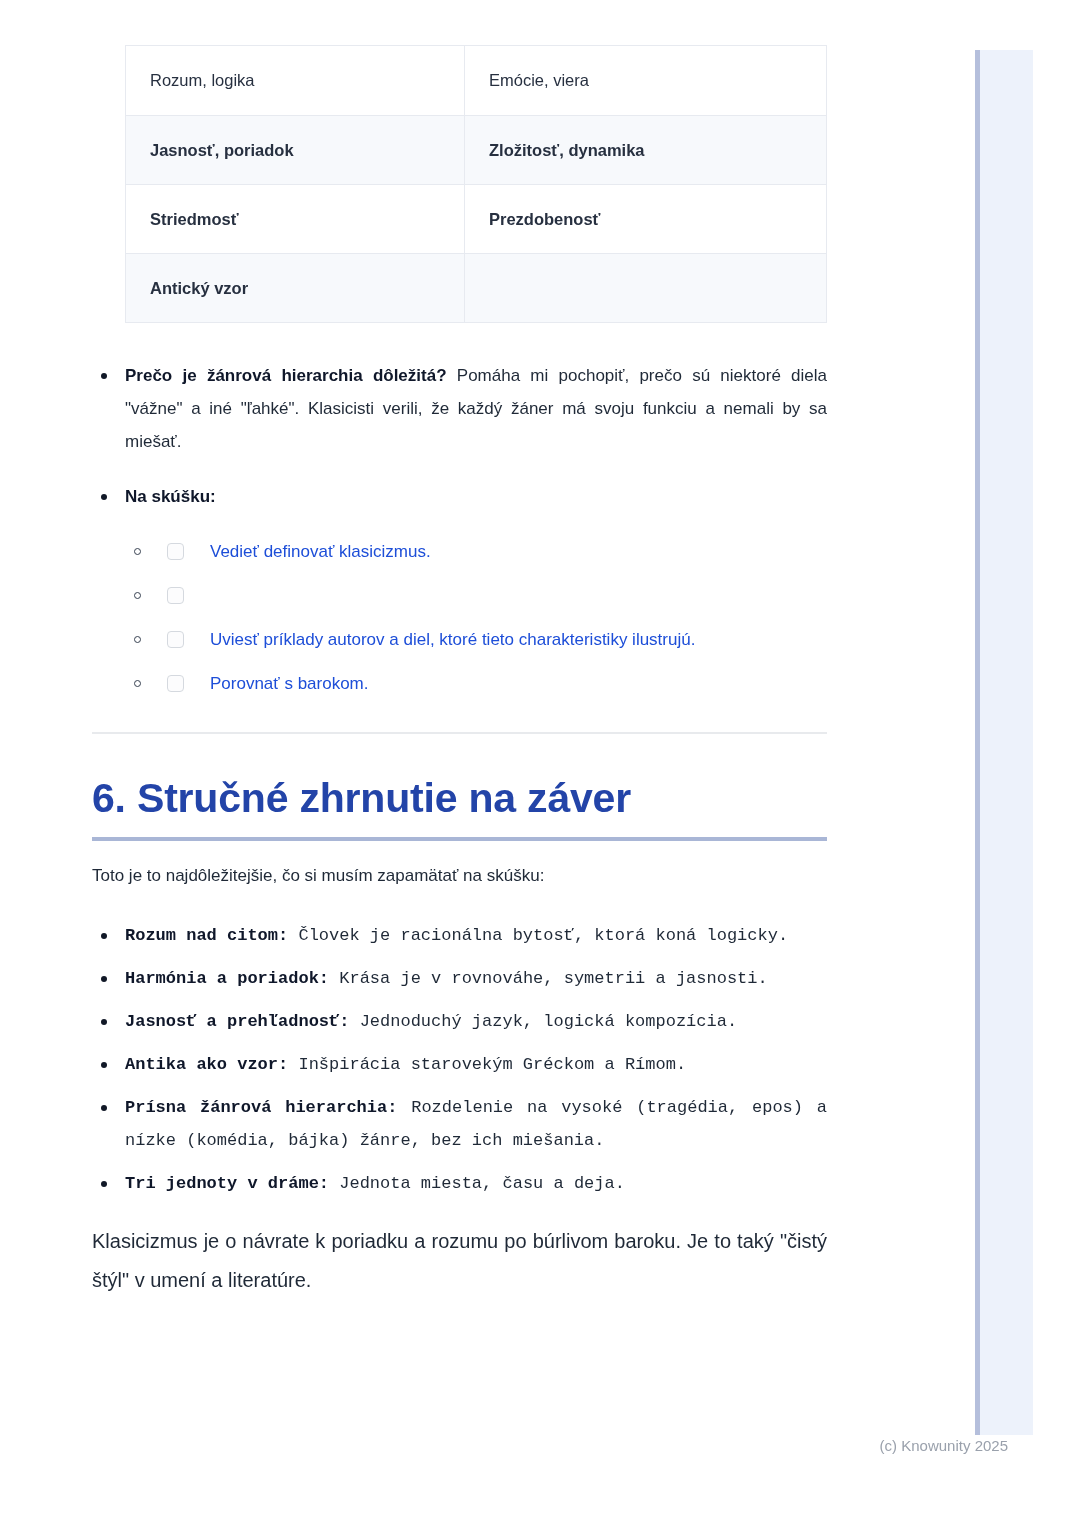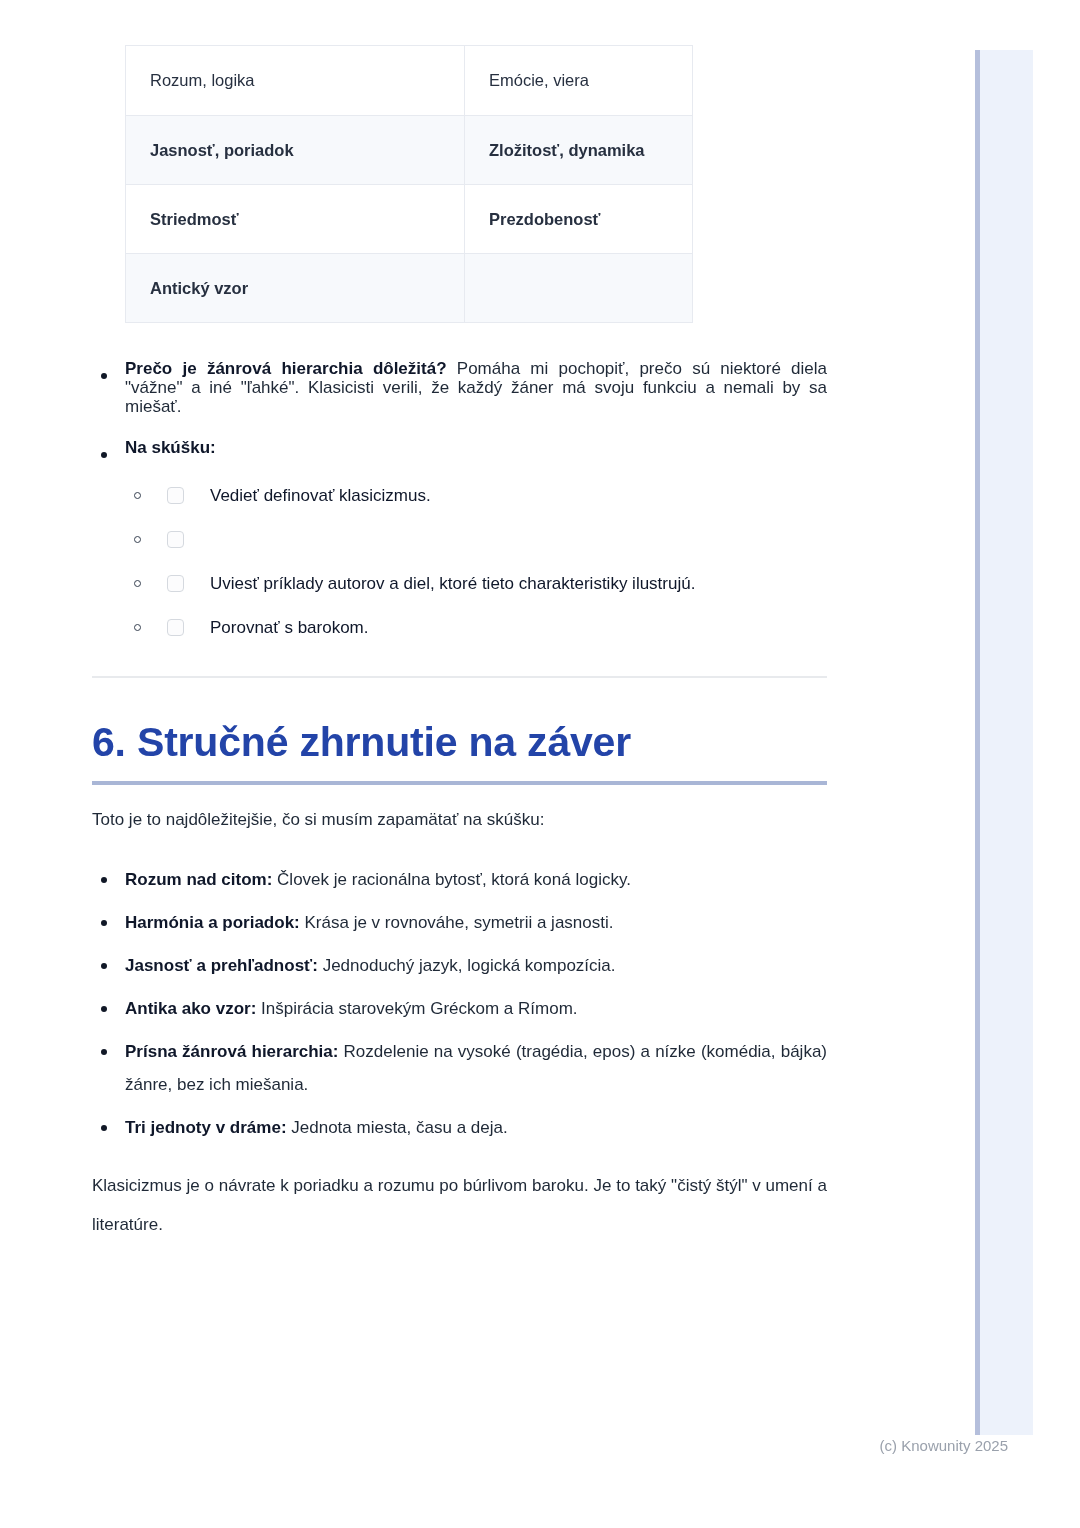--- a/index.html
+++ b/index.html
@@ -21,54 +21,54 @@
     position: absolute; left: 0; top: 0;
     width: 5px; height: 100%;
     background: #b5bfdc;
   }
 
   .content { position: absolute; left: 92px; top: 0; width: 735px; }
 
   
   .cmp-table {
     margin: 45px 0 0 33px;
-    width: 568px;
+    width: 702px;
     border: 1px solid #e7eaf0;
     background: #ffffff;
   }
   .t-row { display: flex; height: 69px; align-items: center; }
   .t-row + .t-row { border-top: 1px solid #e7eaf0; font-weight: bold; }
   .t-row:nth-child(even) { background: #f7f9fc; }
   .t-cell {
     height: 100%; display: flex; align-items: center;
     padding-left: 24px; font-size: 16.5px; color: #273040;
   }
   .t-cell.left { width: 339px; border-right: 1px solid #e7eaf0; }
   .t-cell.right { flex: 1; }
 
   
   .notes { margin-top: 36px; }
   .note-item {
     position: relative; padding-left: 33px;
-    font-size: 17px; line-height: 19px;
+    font-size: 17px; line-height: 33px;
     text-align: justify; margin-bottom: 22px;
   }
   .bullet-dot {
     position: absolute; left: 9px; top: 13.5px;
     width: 6px; height: 6px; border-radius: 50%;
     background: #111827;
   }
   .lead-bold { font-weight: 700; color: #0f172a; }
 
   
   .checklist { margin: 18px 0 0 33px; }
   .check-item {
     display: flex; align-items: center;
     height: 33px; margin-bottom: 11px;
-    font-size: 17px; color: #0f172a; gap: 9px;
+    font-size: 17px; color: #1d4ed8; gap: 9px;
   }
   .circle-bullet {
     width: 7px; height: 7px; border: 1.6px solid #374151;
     border-radius: 50%; margin: 0 17px 0 9px; flex: none;
   }
   .checkbox {
     width: 17px; height: 17px; flex: none;
     border: 1px solid #d5d9df; border-radius: 4px;
     background: #fcfcfd; margin-right: 17px;
   }
@@ -77,30 +77,30 @@
 
   .section-heading {
     margin-top: 43px;
     font-size: 41px; line-height: 42px; font-weight: 700;
     color: #2344a8; letter-spacing: -0.2px;
   }
   .heading-underline { margin-top: 18px; height: 4px; width: 735px; background: #a9b6d6; }
 
   .intro { margin-top: 22px; font-size: 17px; line-height: 26px; color: #1f2937; }
 
-  .summary-list { margin-top: 30px; }
+  .summary-list { margin-top: 30px; font-family: Liberation Mono, monospace; }
   .summary-item {
     position: relative; padding-left: 33px;
     font-size: 17px; line-height: 33px;
     margin-bottom: 10px; color: #1f2937;
   }
   .summary-item.justify { text-align: justify; }
 
   .outro {
-    margin-top: 22px; font-size: 17px; line-height: 39px;
+    margin-top: 22px; font-size: 20px; line-height: 39px;
     text-align: justify; color: #1f2937;
   }
 
   .footer-copyright {
     position: absolute; top: 1437px; right: 72px;
     font-size: 15px; color: #9aa1ac;
   }
 </style>
 </head>
 <body>

